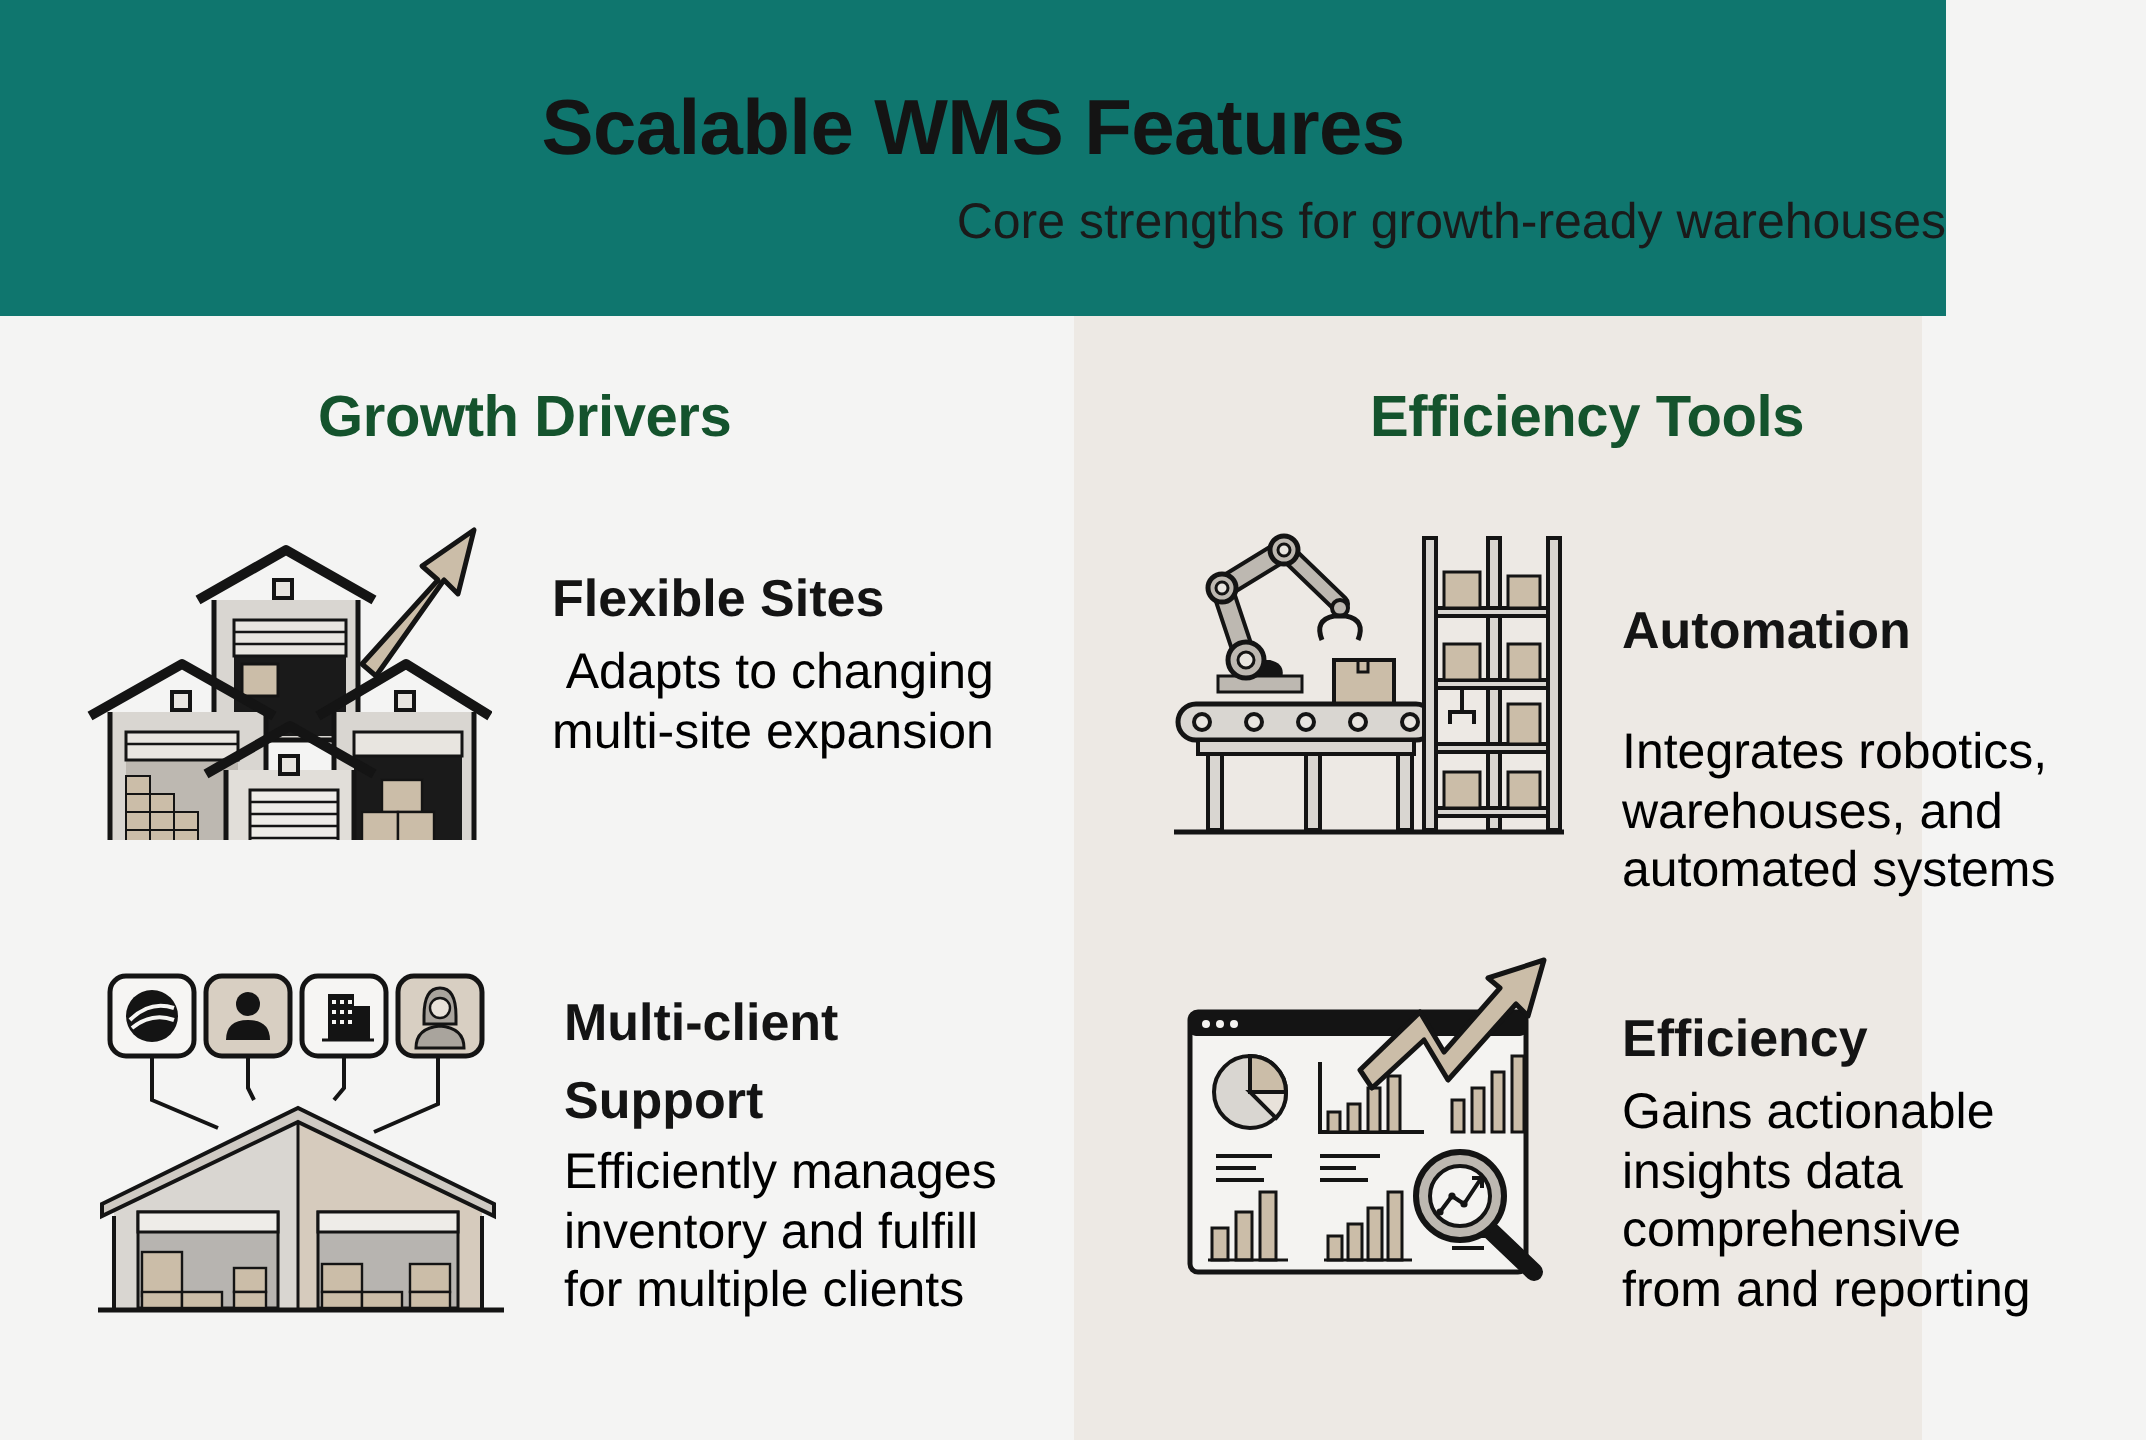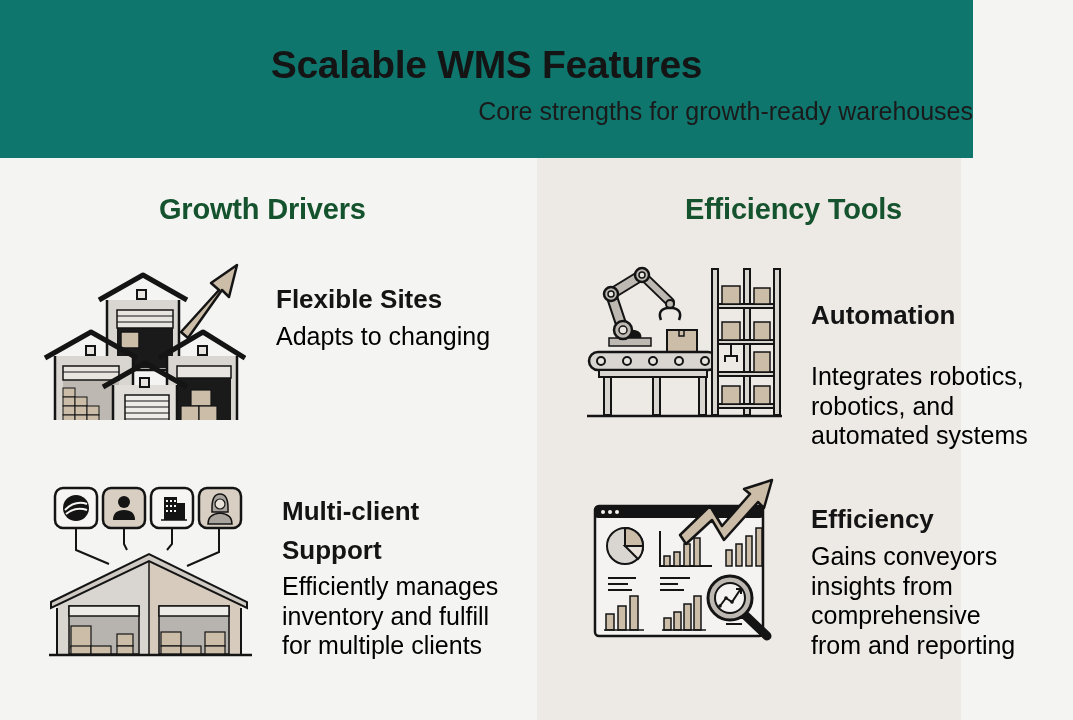--- a/index.html
+++ b/index.html
@@ -83,20 +83,21 @@
           <line x1="84" y1="153" x2="128" y2="153"></line>
           <line x1="84" y1="159" x2="128" y2="159"></line>
       </g>
       <line x1="2" y1="166" x2="205" y2="166" stroke="#141414" stroke-width="2.5"></line>
     </svg>
     <div class="ftitle" style="left:235px; top:20px;">
       <div>Flexible Sites</div>
     </div>
     <div class="fdesc" style="left:235px; top:62px;">
       <div>Adapts to changing</div>
+      <div>multi-site expansion</div>
     </div>
   </div>
 
   <div class="feature" style="left:47px; top:326px; width:460px; height:180px;">
     <svg class="icon" width="205" height="175" viewBox="0 0 205 175">
 
       <g stroke="#141414" stroke-width="2" fill="none">
         <path d="M29 44 L29 66 L62 80"></path>
         <path d="M77 44 L77 60 L80 66"></path>
         <path d="M125 44 L125 60 L120 66"></path>
@@ -234,21 +235,21 @@
           <rect x="167" y="122" width="16" height="18"></rect>
       </g>
       <path d="M138 98 L138 92 L150 92 L150 98 M144 80 L144 92" stroke="#141414" stroke-width="2" fill="none"></path>
       <line x1="0" y1="152" x2="195" y2="152" stroke="#141414" stroke-width="2.5"></line>
     </svg>
     <div class="ftitle" style="left:224px; top:16px;margin-top:16px;">
       <div>Automation</div>
     </div>
     <div class="fdesc" style="left:224px; top:58px;margin-top:40px;">
       <div>Integrates robotics,</div>
-      <div>robotics, and</div>
+      <div>warehouses, and</div>
       <div>automated systems</div>
     </div>
   </div>
 
   <div class="feature" style="left:55px; top:320px; width:480px; height:200px;">
     <svg class="icon" width="195" height="165" viewBox="0 0 195 165">
 
       <rect x="3" y="28" width="168" height="130" rx="4" fill="#f4f3f1" stroke="#141414" stroke-width="2.5"></rect>
       <rect x="3" y="28" width="168" height="12" rx="3" fill="#141414"></rect>
       <g fill="#f4f3f1">
@@ -306,19 +307,19 @@
       <g fill="#141414">
           <circle cx="128" cy="128" r="1.8"></circle>
           <circle cx="134" cy="120" r="1.8"></circle>
           <circle cx="140" cy="124" r="1.8"></circle>
         </g>
     </svg>
     <div class="ftitle" style="left:219px; top:22px;">
       <div>Efficiency</div>
     </div>
     <div class="fdesc" style="left:219px; top:64px;">
-      <div>Gains conveyors</div>
-      <div>insights from</div>
+      <div>Gains actionable</div>
+      <div>insights data</div>
       <div>comprehensive</div>
       <div>from and reporting</div>
     </div>
   </div>
 </div>
 
 </body></html>

